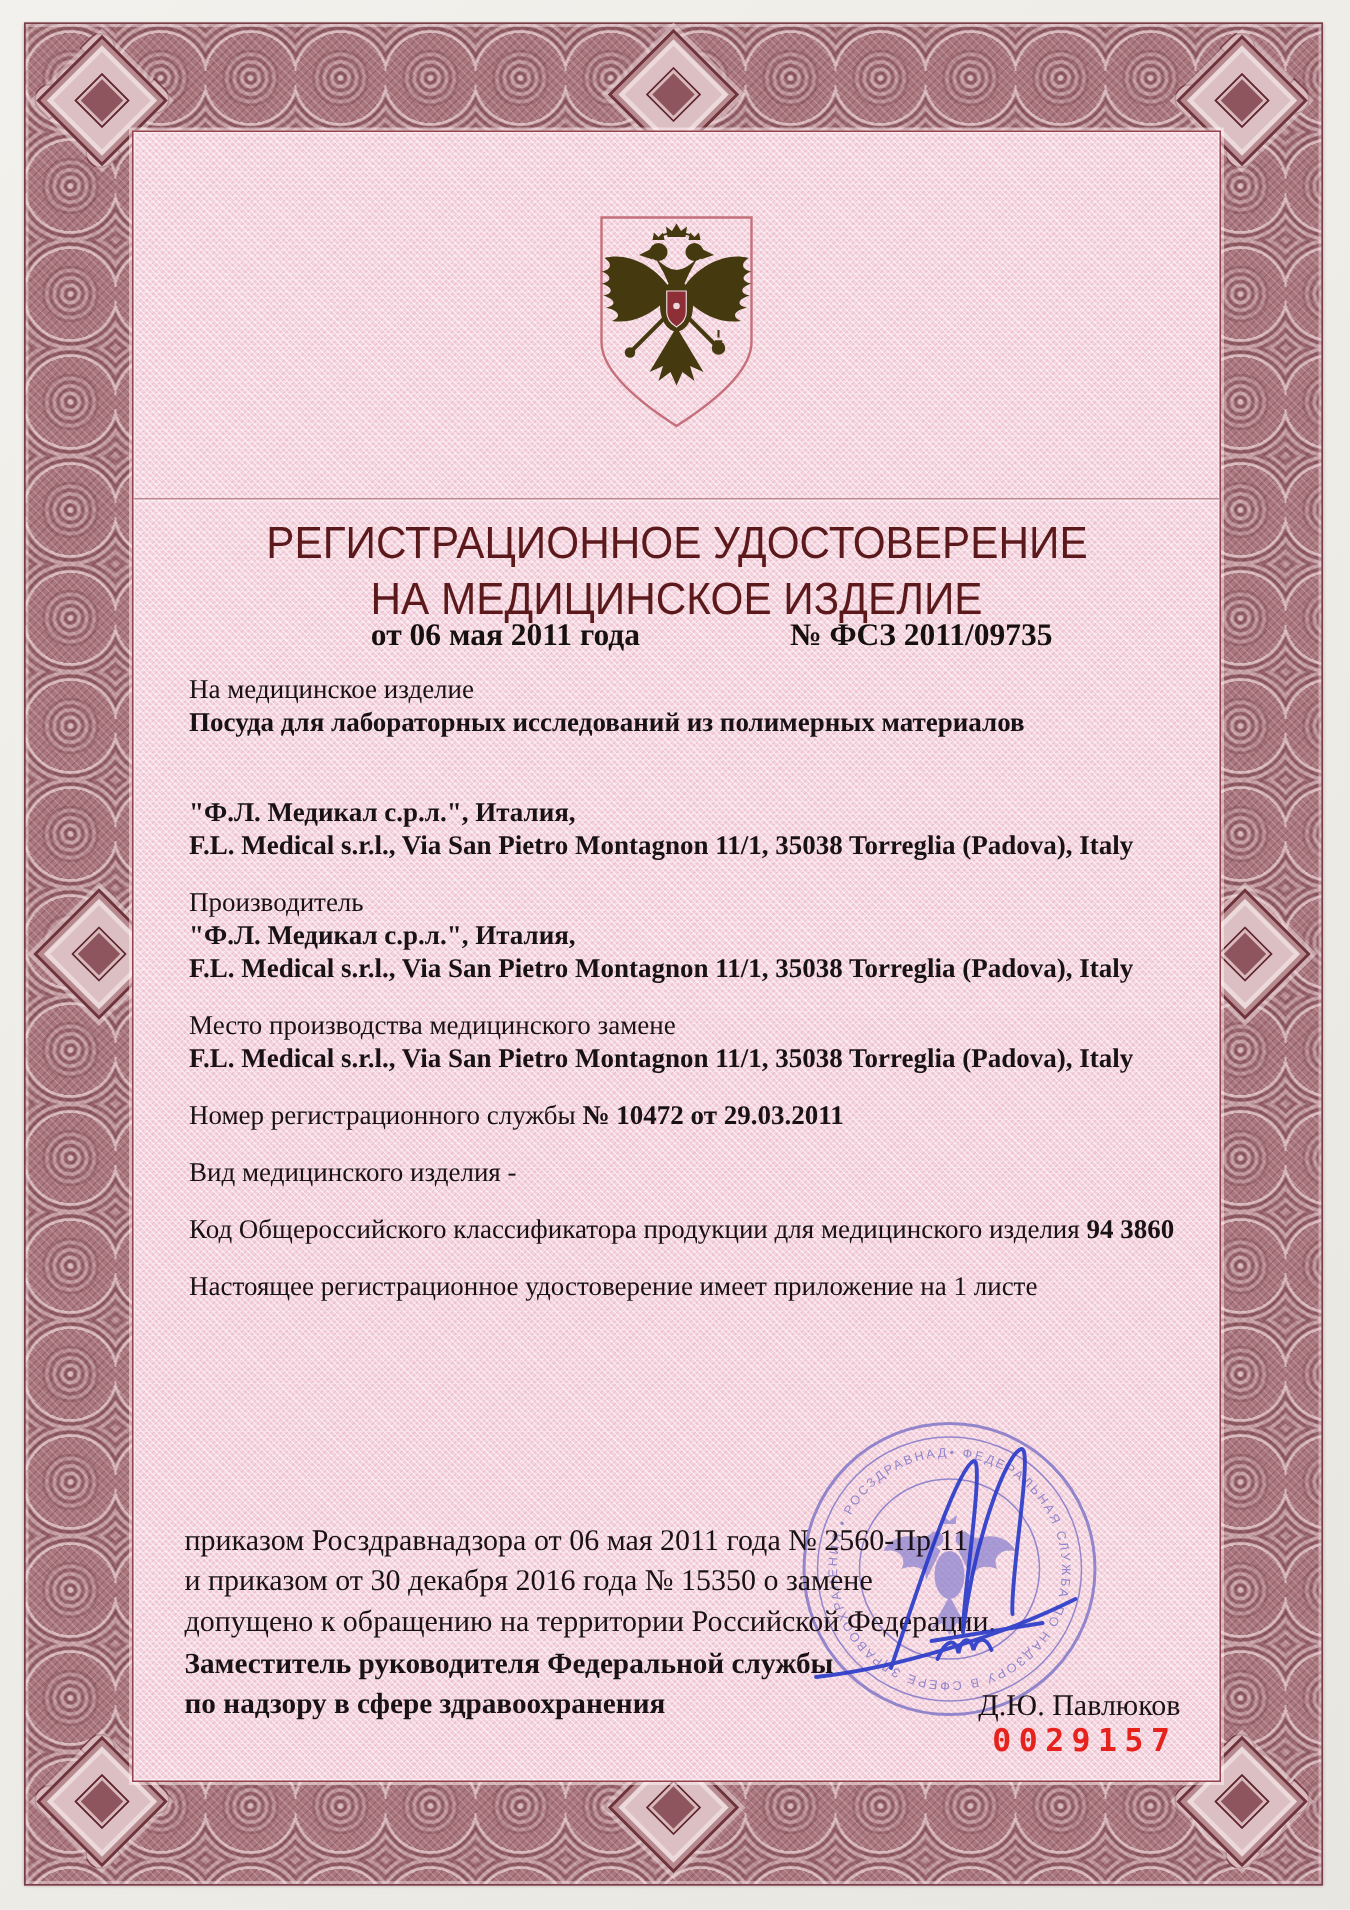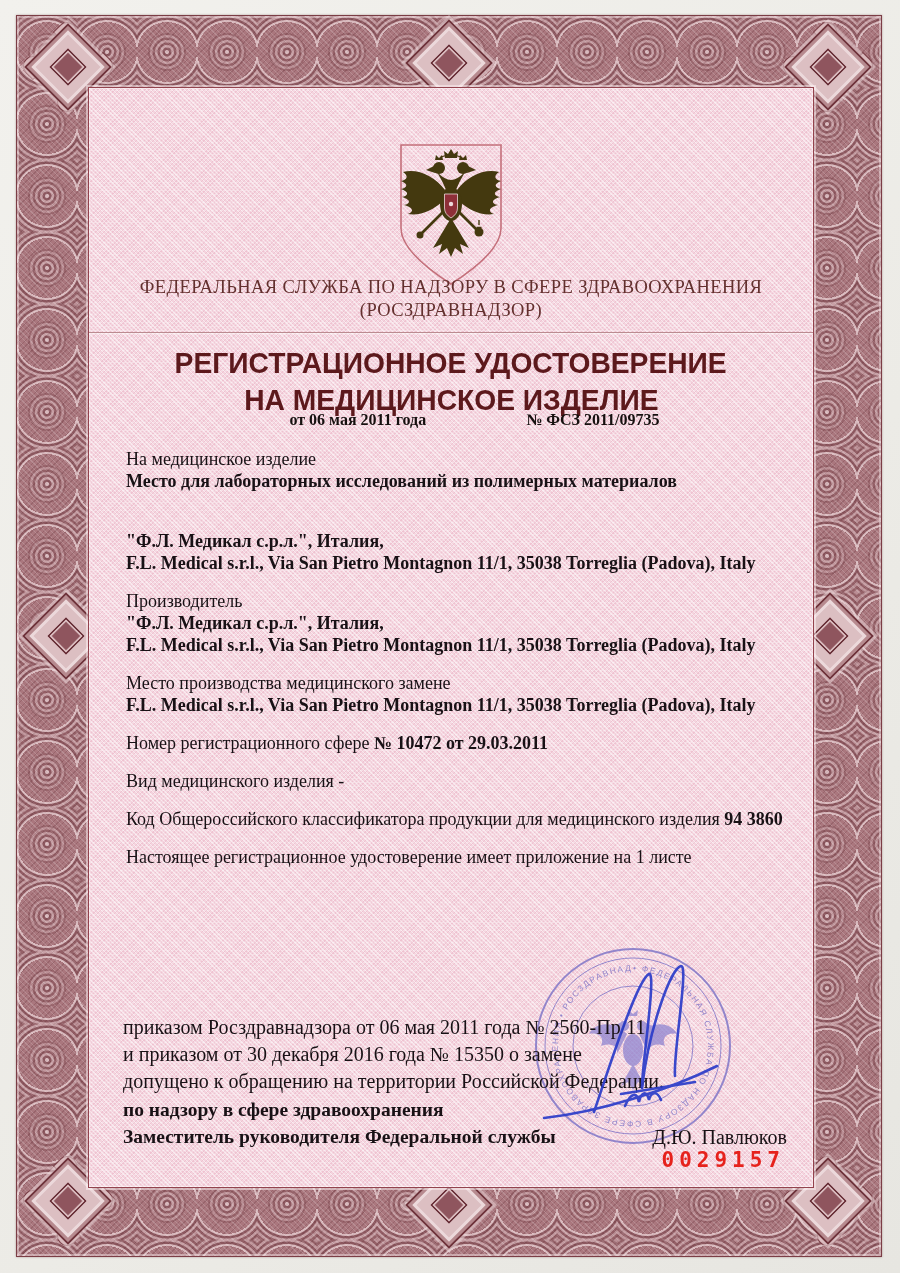--- a/index.html
+++ b/index.html
@@ -49,25 +49,25 @@
     border:1.5px solid #93424d;
     box-shadow:0 0 0 2px rgba(255,244,246,.5), inset 0 0 0 1px rgba(255,255,255,.4);}
 
   .emblem{position:absolute;left:50%;top:52px;transform:translateX(-50%);}
 
   .issuer{position:absolute;top:188px;left:0;right:0;text-align:center;
     color:#63302e;font-size:18.5px;line-height:23px;letter-spacing:.4px;font-weight:normal;}
   .sep{position:absolute;top:244px;left:0;right:0;height:1px;background:#bb8b90;box-shadow:0 1px 0 rgba(255,255,255,.5);}
 
   .title{position:absolute;top:256px;left:0;right:0;text-align:center;
-    font-family:"Liberation Sans",sans-serif;font-weight:bold;font-size:30px;line-height:37px;color:#5c191c;}
+    font-family:"Liberation Sans",sans-serif;font-weight:normal;font-size:30px;line-height:37px;color:#5c191c;}
   .title .tline{display:inline-block;transform:scaleX(.94);white-space:nowrap;}
 
   .date-row{position:absolute;top:323px;left:0;right:0;display:flex;justify-content:center;gap:100px;
-    font-weight:bold;font-size:16px;color:#16100f;padding-left:47px;}
+    font-weight:bold;font-size:21px;color:#16100f;padding-left:47px;}
 
   .content{position:absolute;top:360px;left:37px;right:12px;font-size:18px;line-height:22px;color:#181115;z-index:2;}
   .content p{margin:0 0 16px 0;}
   .content .val{font-weight:bold;}
   .content p.nw{white-space:nowrap;}
 
   .orders{position:absolute;top:926px;left:34px;right:16px;font-size:20px;line-height:27px;color:#181115;z-index:2;}
   .signatory{position:absolute;top:1008px;left:34px;right:16px;font-size:19.5px;line-height:27px;font-weight:bold;color:#181115;z-index:2;}
   .sig-name{position:absolute;right:10px;bottom:-1px;font-weight:normal;font-size:20px;}
 
@@ -156,58 +156,54 @@
             <circle cx="-31" cy="79" r="3.5"></circle>
           <path d="M8 56 L26 74" stroke="#44390f" stroke-width="2.6" fill="none"></path>
             <circle cx="28" cy="76" r="4.5"></circle>
           <path d="M28 69 v-5 M25.5 71.5 h5" stroke="#44390f" stroke-width="1.4" fill="none"></path>
           <path d="M-6.5 38 H6.5 V52 Q6.5 58 0 62 Q-6.5 58 -6.5 52 Z" fill="#8e2f38" stroke="#ecd9db" stroke-width="0.8"></path>
           <circle cx="0" cy="48" r="2.2" fill="#ecd9db"></circle>
         </g>
       </svg>
     </div>
 
-    <div class="issuer">
-      <div>ФЕДЕРАЛЬНАЯ СЛУЖБА ПО НАДЗОРУ В СФЕРЕ ЗДРАВООХРАНЕНИЯ</div>
-      <div>(РОСЗДРАВНАДЗОР)</div>
-    </div>
 
     <div class="sep"></div>
 
     <div class="title">
       <span class="tline">РЕГИСТРАЦИОННОЕ УДОСТОВЕРЕНИЕ</span><br>
       <span class="tline">НА МЕДИЦИНСКОЕ ИЗДЕЛИЕ</span>
     </div>
 
     <div class="date-row">
       <span>от  06 мая 2011 года</span>
       <span>№  ФСЗ 2011/09735</span>
     </div>
 
     <div class="content">
       <p>
         <span>На медицинское изделие</span><br>
-        <span class="val">Место для лабораторных исследований из полимерных материалов</span>
+        <span class="val">Посуда для лабораторных исследований из полимерных материалов</span>
       </p>
       <p>
         <br>
         <span class="val">"Ф.Л. Медикал с.р.л.", Италия,</span><br>
         <span class="val">F.L. Medical s.r.l., Via San Pietro Montagnon 11/1, 35038 Torreglia (Padova), Italy</span>
       </p>
       <p>
         <span>Производитель</span><br>
         <span class="val">"Ф.Л. Медикал с.р.л.", Италия,</span><br>
         <span class="val">F.L. Medical s.r.l., Via San Pietro Montagnon 11/1, 35038 Torreglia (Padova), Italy</span>
       </p>
       <p>
         <span>Место производства медицинского замене</span><br>
         <span class="val">F.L. Medical s.r.l., Via San Pietro Montagnon 11/1, 35038 Torreglia (Padova), Italy</span>
       </p>
       <p class="nw">
-        <span>Номер регистрационного сфере</span>
+        <span>Номер регистрационного службы</span>
         <span class="val">№ 10472 от 29.03.2011</span>
       </p>
       <p class="nw">
         <span>Вид медицинского изделия -</span>
       </p>
       <p class="nw">
         <span>Код Общероссийского классификатора продукции для медицинского изделия</span>
         <span class="val">94 3860</span>
       </p>
       <p>
@@ -240,22 +236,22 @@
       </svg>
     </div>
 
     <div class="orders">
       <div>приказом Росздравнадзора от 06 мая 2011 года № 2560-Пр/11</div>
       <div>и приказом от 30 декабря 2016 года № 15350 о замене</div>
       <div>допущено к обращению на территории Российской Федерации.</div>
     </div>
 
     <div class="signatory">
+      <div>Заместитель руководителя Федеральной службы</div>
       <div>по надзору в сфере здравоохранения</div>
-      <div>Заместитель руководителя Федеральной службы</div>
       <div class="sig-name">Д.Ю. Павлюков</div>
     </div>
 
     <svg class="signature-svg" viewBox="0 0 724 1099">
       <g fill="none" stroke="#2b3cc9" stroke-width="2.6" stroke-linecap="round" opacity="0.92">
         <path d="M455 1030 C 510 1024, 580 1002, 628 978"></path>
         <path d="M505 1024 C 520 980, 548 892, 560 886 C 568 883, 552 984, 553 1000"></path>
         <path d="M553 1000 C 560 940, 582 880, 592 878 C 600 877, 584 966, 586 988"></path>
         <path d="M536 1018 C 542 1004, 548 1004, 550 1014 C 552 1004, 558 1002, 560 1012 C 562 1004, 568 1002, 572 1012"></path>
         <path d="M532 1006 L606 994"></path>

